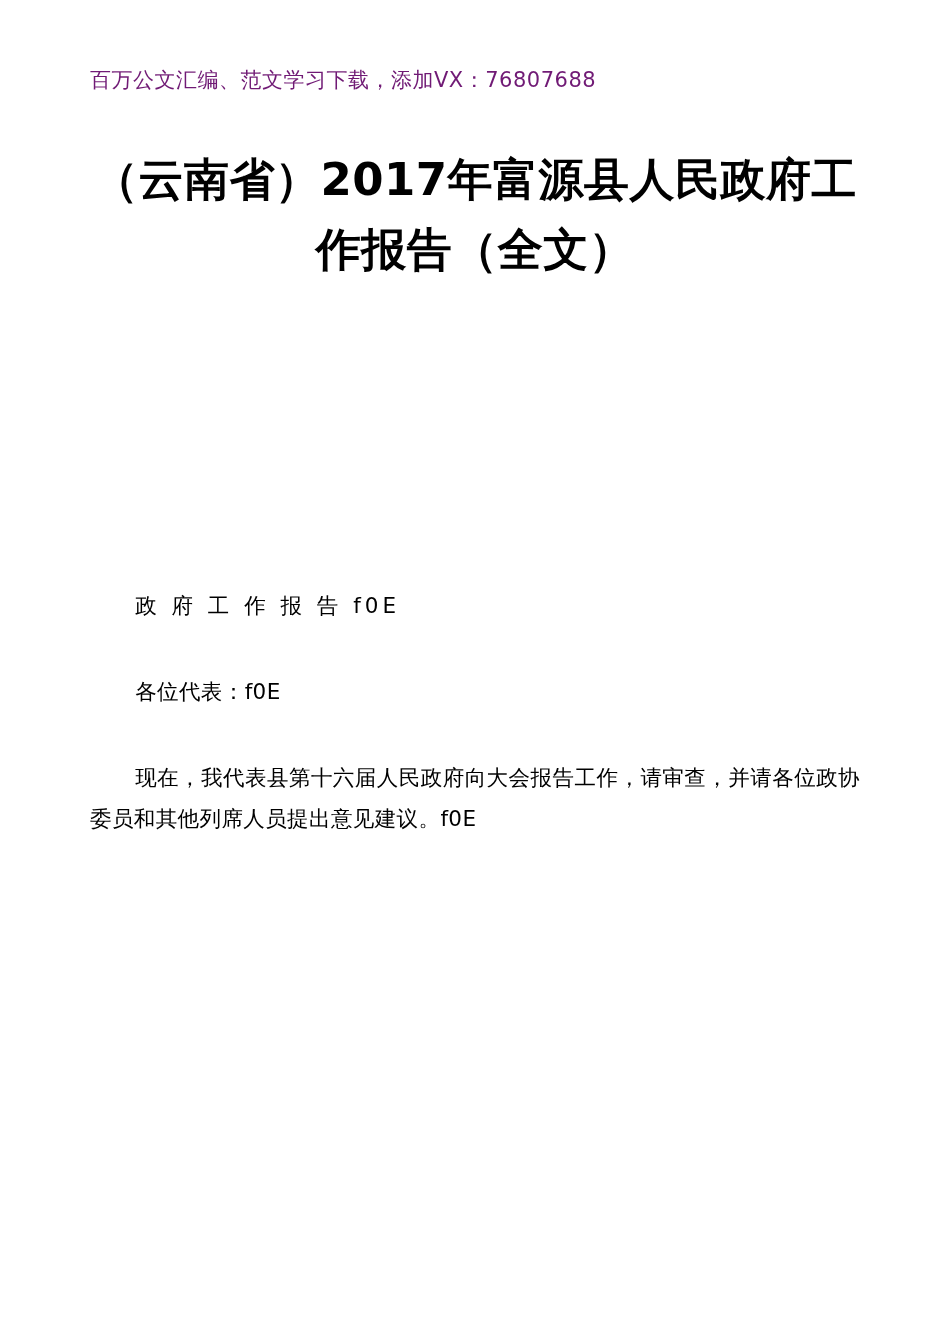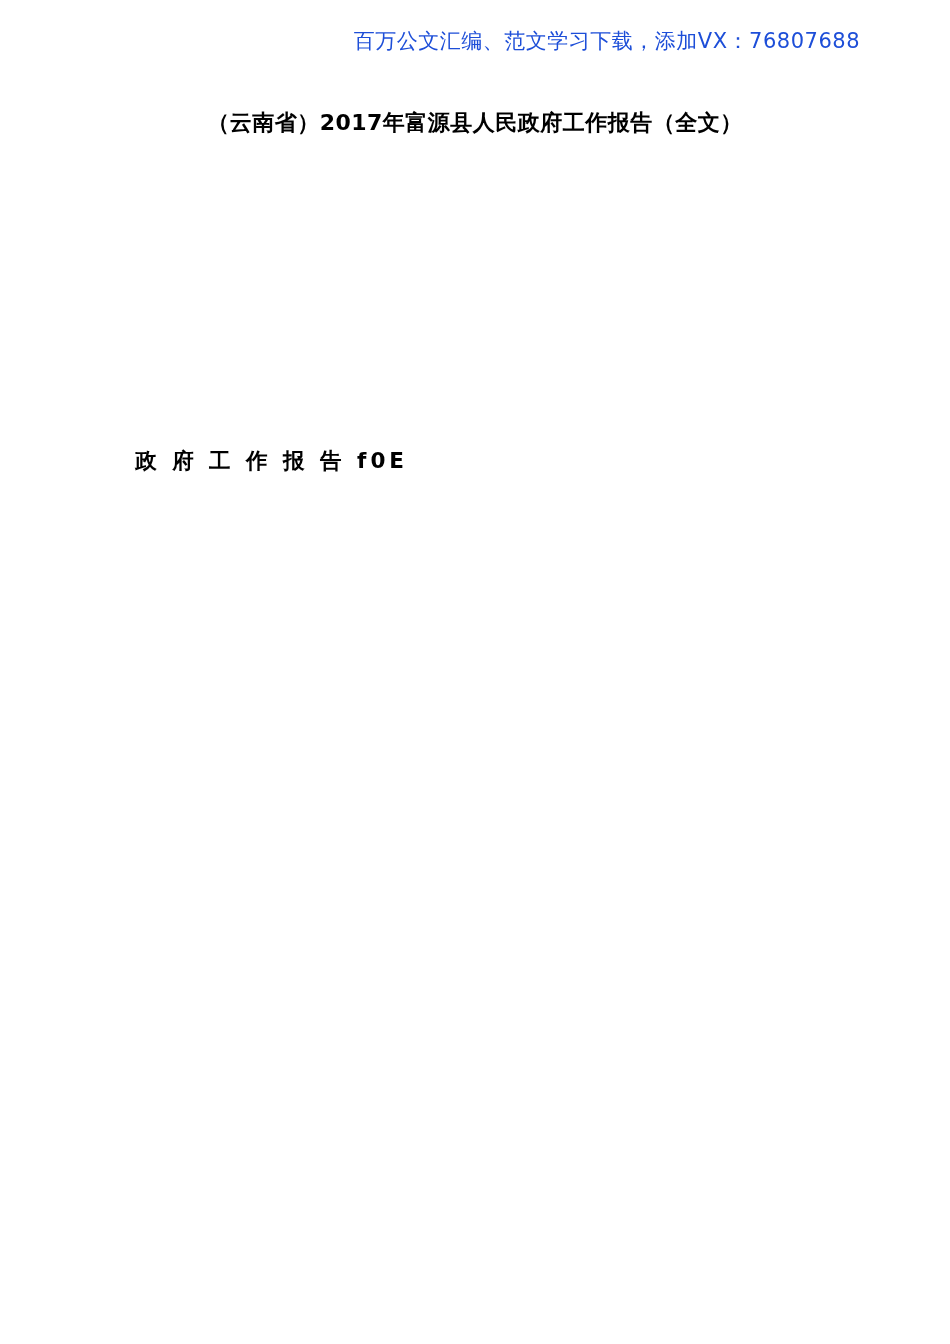--- a/index.html
+++ b/index.html
@@ -16,62 +16,63 @@
     overflow: hidden;
   }
   .page {
     width: 950px;
     height: 1344px;
     box-sizing: border-box;
     padding: 0 90px;
     position: relative;
   }
   .ad-banner {
-    text-align: right;
-    color: #1d4ed8;
+    text-align: left;
+    color: #701a75;
     font-size: 21px;
     font-weight: 500;
     letter-spacing: 0.5px;
-    padding-top: 29px;
+    padding-top: 68px;
     line-height: 1.2;
     white-space: nowrap;
   }
   .doc-title {
     text-align: center;
-    font-size: 22px;
+    font-size: 45px;
     font-weight: bold;
     line-height: 1.55;
     margin-top: 52px;
     letter-spacing: 0.5px;
   }
   .body-block {
     margin-top: 300px;
   }
   p.para {
     font-size: 21.5px;
     line-height: 1.95;
     margin: 0 0 44px 0;
     text-indent: 2.1em;
     letter-spacing: 0.4px;
     text-align: justify;
   }
   p.para.spaced {
     letter-spacing: 4px;
-    font-weight: bold;
   }
   p.para:last-child {
     margin-bottom: 0;
   }
 </style>
 </head>
 <body>
 
 <div class="page">
 
   <div class="ad-banner">百万公文汇编、范文学习下载，添加VX：76807688</div>
 
   <h1 class="doc-title">（云南省）2017年富源县人民政府工作报告（全文）</h1>
 
   <div class="body-block">
     <p class="para spaced">政 府 工 作 报 告 f0E</p>
+    <p class="para">各位代表：f0E</p>
+    <p class="para">现在，我代表县第十六届人民政府向大会报告工作，请审查，并请各位政协委员和其他列席人员提出意见建议。f0E</p>
   </div>
 
 </div>
 
 </body></html>

